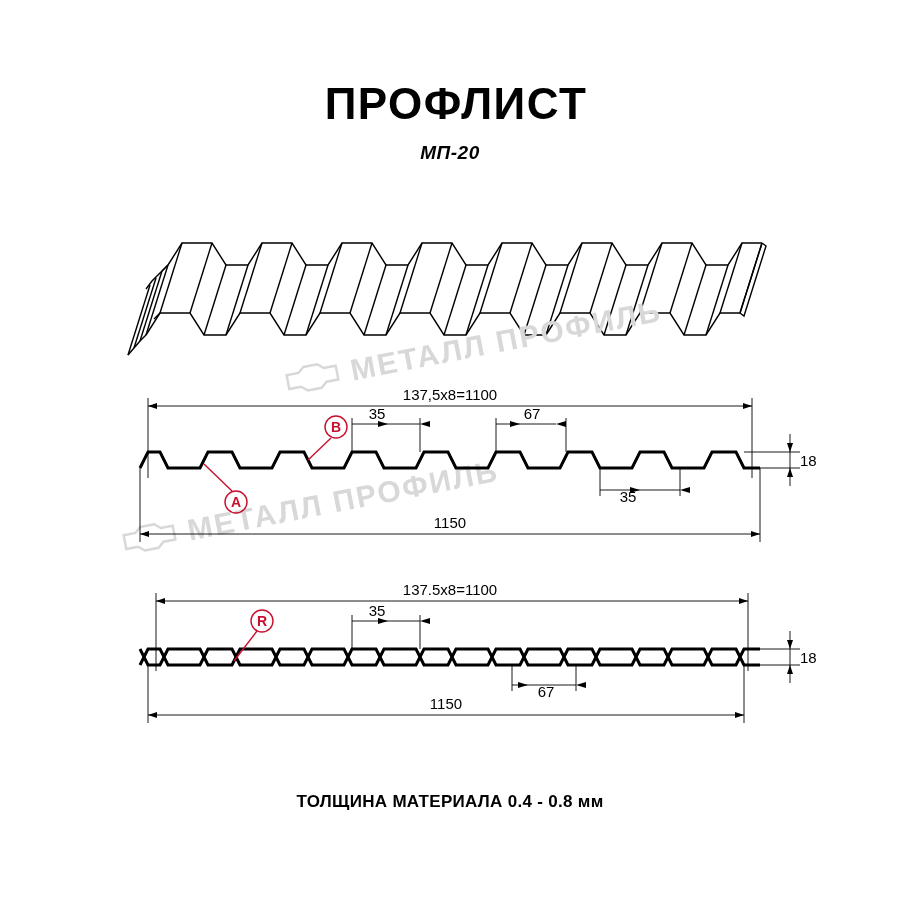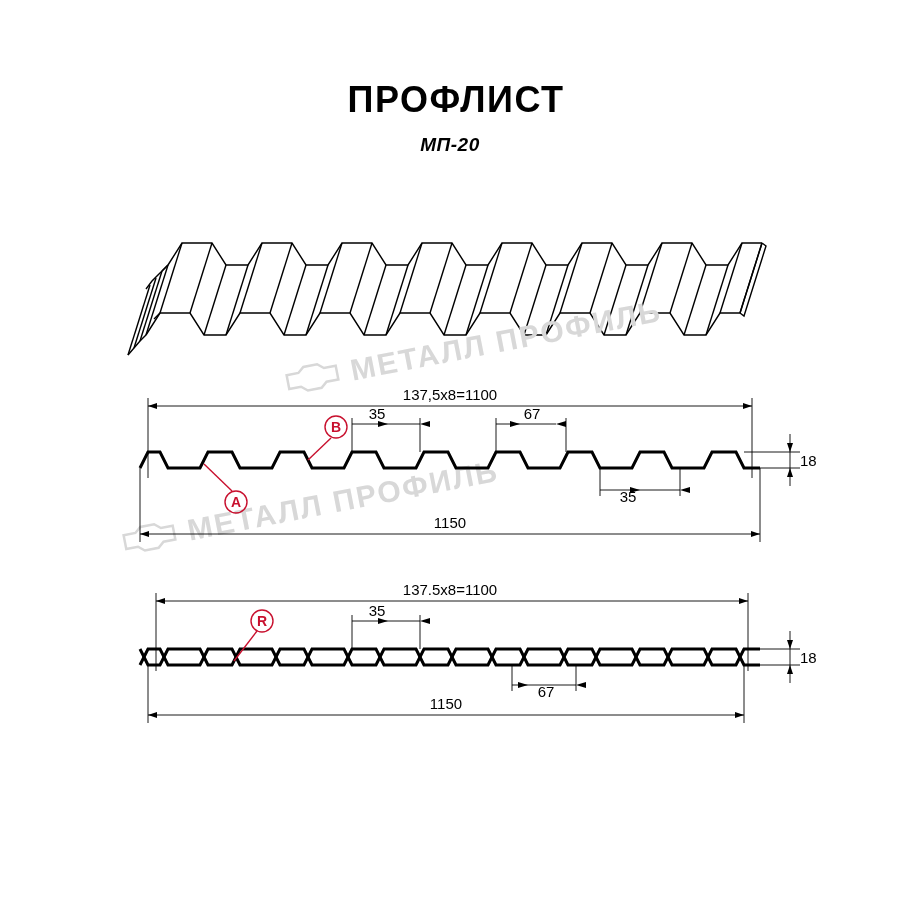--- a/index.html
+++ b/index.html
@@ -14,21 +14,21 @@
   }
   .sheet { position: absolute; inset: 0; }
 
   
   .title-block {
     position: absolute;
     left: 0; right: 0; top: 80px;
     text-align: center;
   }
   .title {
-    font-size: 36px;
+    font-size: 44px;
     font-weight: bold;
     letter-spacing: 1.5px;
     line-height: 1.1;
     margin-left: 12px;
   }
   .subtitle {
     font-size: 19px;
     font-weight: bold;
     margin-top: 14px;
     letter-spacing: 0.5px;
@@ -312,13 +312,14 @@
       <text class="dim" x="446" y="136" text-anchor="middle">1150</text>
     </g>
 
     <g>
       <circle class="callout" cx="262" cy="48" r="11"></circle>
       <text class="cal" x="262" y="53" text-anchor="middle">R</text>
       <line class="callout" x1="257" y1="58" x2="234" y2="88"></line>
     </g>
   </svg>
 
+  <div class="footer-note">ТОЛЩИНА МАТЕРИАЛА 0.4 - 0.8 мм</div>
 </div>
 
 </body></html>

